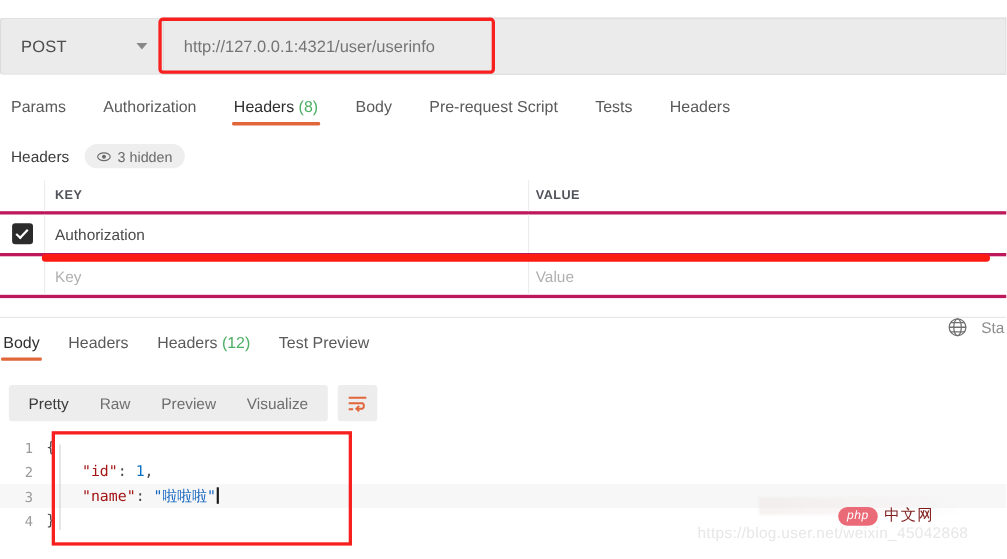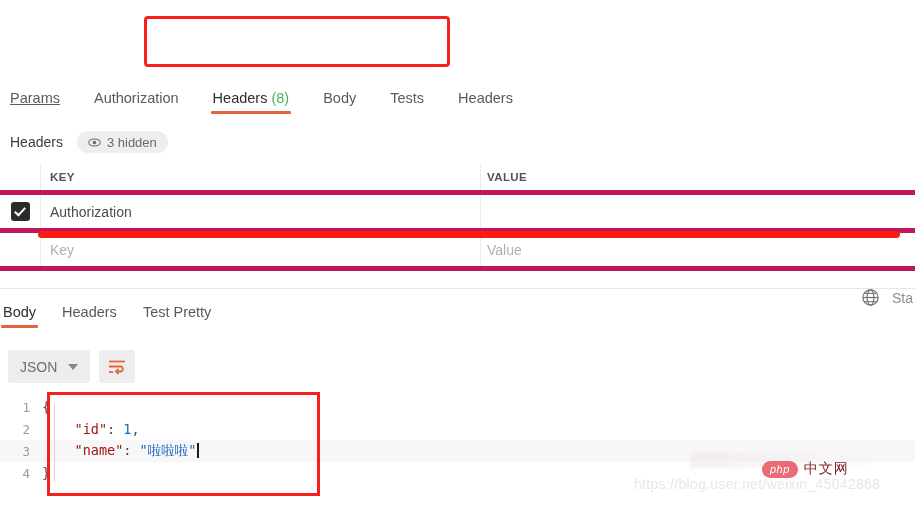--- a/index.html
+++ b/index.html
@@ -82,21 +82,21 @@
   }
   .req-tab {
     font-size: 14.5px;
     color: #5a5a5a;
     padding: 0 0 8px 0;
     margin-right: 34px;
     position: relative;
     cursor: pointer;
     white-space: nowrap;
   }
-  .req-tab:first-child { margin-left: 10px; text-decoration: underline; }
+  .req-tab:first-child { margin-left: 10px; }
   .req-tab.active { color: #2e2e2e; }
   .req-tab.active::after {
     content: "";
     position: absolute;
     left: -2px; right: -2px; bottom: 0;
     height: 3px;
     background: #e1663a;
     border-radius: 1px;
   }
   .tab-count { color: #4caf63; }
@@ -134,21 +134,21 @@
 
   
   .tbl {
     position: absolute;
     left: 0; top: 164px;
     width: 915px;
   }
   .tbl-row {
     display: flex;
     height: 38px;
-    border-bottom: 5px solid #be185d;
+    border-bottom: 3px solid #be185d;
     box-sizing: border-box;
   }
   .tbl-row.head { height: 31px; }
   .cell-check {
     width: 41px;
     border-right: 1px solid #ececec;
     display: flex;
     align-items: center;
     justify-content: center;
     box-sizing: border-box;
@@ -395,28 +395,34 @@
     width: 180px; height: 16px;
     background: linear-gradient(90deg, rgba(240,230,230,.55), rgba(250,245,245,.15));
     filter: blur(1px);
     pointer-events: none;
   }
 </style>
 </head>
 <body>
 
 <div class="url-row">
+  <div class="method-select">
+    <span class="method-label">POST</span>
+    <span class="caret"></span>
+  </div>
+  <div class="url-field">http://127.0.0.1:4321/user/userinfo</div>
 </div>
 <div class="url-annot"></div>
 
 <div class="req-tabs">
   <div class="req-tab"><span>Params</span></div>
   <div class="req-tab"><span>Authorization</span></div>
   <div class="req-tab active"><span>Headers</span> <span class="tab-count">(8)</span></div>
   <div class="req-tab"><span>Body</span></div>
+  <div class="req-tab"><span>Pre-request Script</span></div>
   <div class="req-tab"><span>Tests</span></div>
   <div class="req-tab"><span>Headers</span></div>
 </div>
 
 <div class="headers-sub">
   <span class="headers-sub-label">Headers</span>
   <span class="hidden-pill">
     <svg class="eye" viewBox="0 0 16 16">
       <ellipse cx="8" cy="8" rx="7" ry="4.4" fill="none" stroke="#6a6a6a" stroke-width="1.3"></ellipse>
       <circle cx="8" cy="8" r="2.2" fill="#6a6a6a"></circle>
@@ -455,38 +461,41 @@
     </div>
   </div>
 </div>
 <div class="row-annot"></div>
 
 <div class="resp-sep"></div>
 
 <div class="resp-tabs">
   <div class="resp-tab active"><span>Body</span></div>
   <div class="resp-tab"><span>Headers</span></div>
-  <div class="resp-tab"><span>Test Pretty</span></div>
+  <div class="resp-tab"><span>Headers</span> <span class="tab-count">(12)</span></div>
+  <div class="resp-tab"><span>Test Preview</span></div>
 </div>
 
 <div class="resp-right">
   <svg class="globe" viewBox="0 0 20 20">
     <circle cx="10" cy="10" r="8" fill="none" stroke="#6f6f6f" stroke-width="1.2"></circle>
     <ellipse cx="10" cy="10" rx="3.6" ry="8" fill="none" stroke="#6f6f6f" stroke-width="1.2"></ellipse>
     <line x1="2" y1="10" x2="18" y2="10" stroke="#6f6f6f" stroke-width="1.2"></line>
     <line x1="3.3" y1="5.6" x2="16.7" y2="5.6" stroke="#6f6f6f" stroke-width="1.1"></line>
     <line x1="3.3" y1="14.4" x2="16.7" y2="14.4" stroke="#6f6f6f" stroke-width="1.1"></line>
   </svg>
   <span class="status-txt">Sta</span>
 </div>
 
 <div class="fmt-bar">
-  <div class="json-group">
-    <span class="json-lbl">JSON</span>
-    <span class="caret"></span>
+  <div class="fmt-group">
+    <span class="fmt-btn active">Pretty</span>
+    <span class="fmt-btn">Raw</span>
+    <span class="fmt-btn">Preview</span>
+    <span class="fmt-btn">Visualize</span>
   </div>
   <div class="wrap-btn">
     <svg class="wrap-ico" viewBox="0 0 18 16">
       <line x1="1" y1="2.5" x2="17" y2="2.5" stroke="#e1663a" stroke-width="1.8"></line>
       <path d="M1 7.5 H13.5 a3 3 0 0 1 0 5 H8.5" fill="none" stroke="#e1663a" stroke-width="1.8"></path>
       <polyline points="10.5,10 8,12.5 10.5,15" fill="none" stroke="#e1663a" stroke-width="1.8"></polyline>
       <line x1="1" y1="13" x2="5" y2="13" stroke="#e1663a" stroke-width="1.8"></line>
     </svg>
   </div>
 </div>

